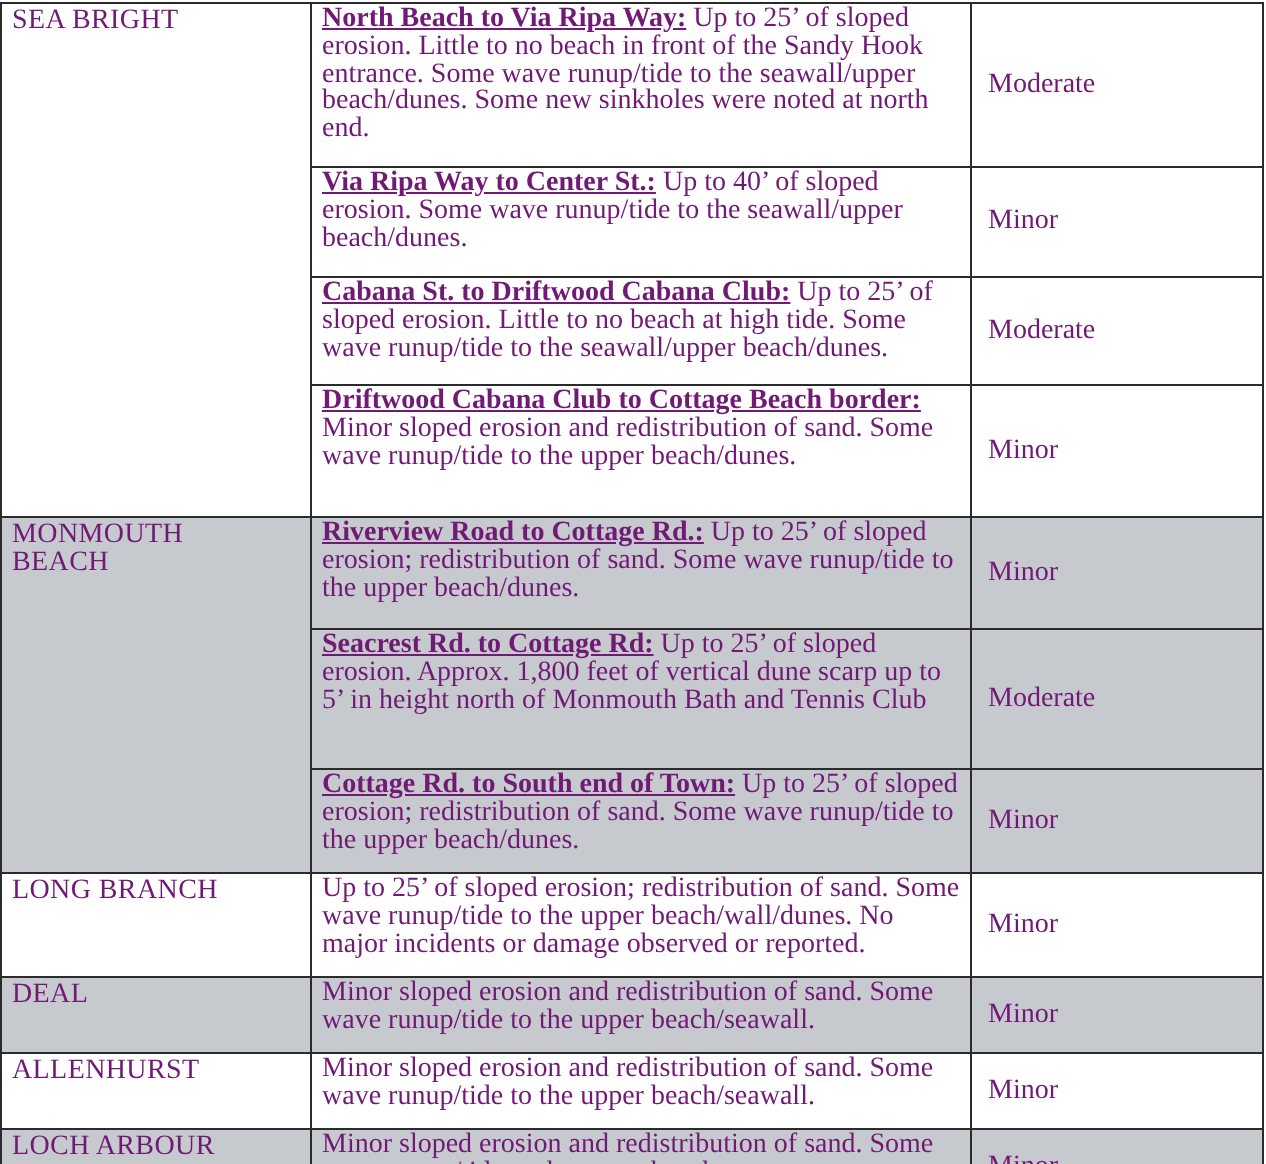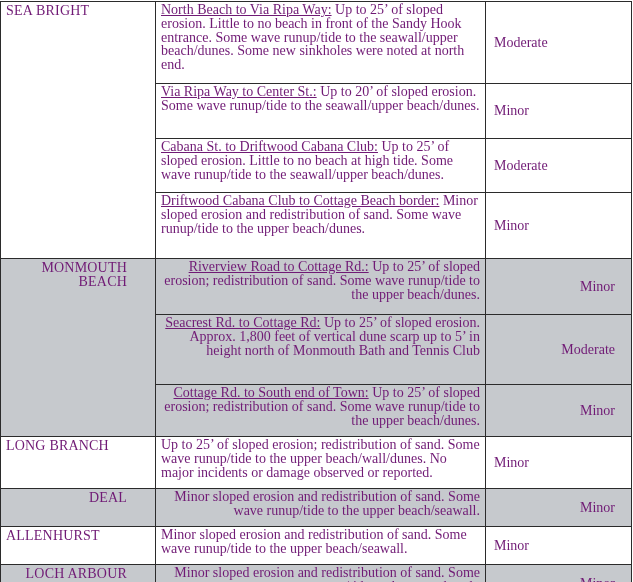--- a/index.html
+++ b/index.html
@@ -36,26 +36,25 @@
     letter-spacing: 0.2px;
   }
   td.desc {
     padding: 1px 5px 2px 5px;
   }
   td.rating {
     vertical-align: middle;
     padding: 1px 16px 1px 8px;
   }
   .seg-head {
-    font-weight: normal;
+    font-weight: bold;
     text-decoration: underline;
   }
   tr.shaded td {
     background: #c6c9cd;
-    text-align: right;
   }
   
   tr.r1  td { height: 78px; }
   tr.r2  td { height: 51px; }
   tr.r3  td { height: 50px; }
   tr.r4  td { height: 62px; }
   tr.r5  td { height: 52px; }
   tr.r6  td { height: 66px; }
   tr.r7  td { height: 48px; }
   tr.r8  td { height: 47px; }
@@ -82,21 +81,21 @@
           <span class="seg-head">North Beach to Via Ripa Way:</span>
           <span>Up to 25’ of sloped erosion. Little to no beach in front of the Sandy Hook entrance.  Some wave runup/tide to the seawall/upper beach/dunes. Some new sinkholes were noted at north end.</span>
         </td>
         <td class="rating">
           <span>Moderate</span>
         </td>
       </tr>
       <tr class="r2">
         <td class="desc">
           <span class="seg-head">Via Ripa Way to Center St.:</span>
-          <span>Up to 20’ of sloped erosion.  Some wave runup/tide to the seawall/upper beach/dunes.</span>
+          <span>Up to 40’ of sloped erosion.  Some wave runup/tide to the seawall/upper beach/dunes.</span>
         </td>
         <td class="rating">
           <span>Minor</span>
         </td>
       </tr>
       <tr class="r3">
         <td class="desc">
           <span class="seg-head">Cabana St. to Driftwood Cabana Club:</span>
           <span>Up to 25’ of sloped erosion.  Little to no beach at high tide.  Some wave runup/tide to the seawall/upper beach/dunes.</span>
         </td>

